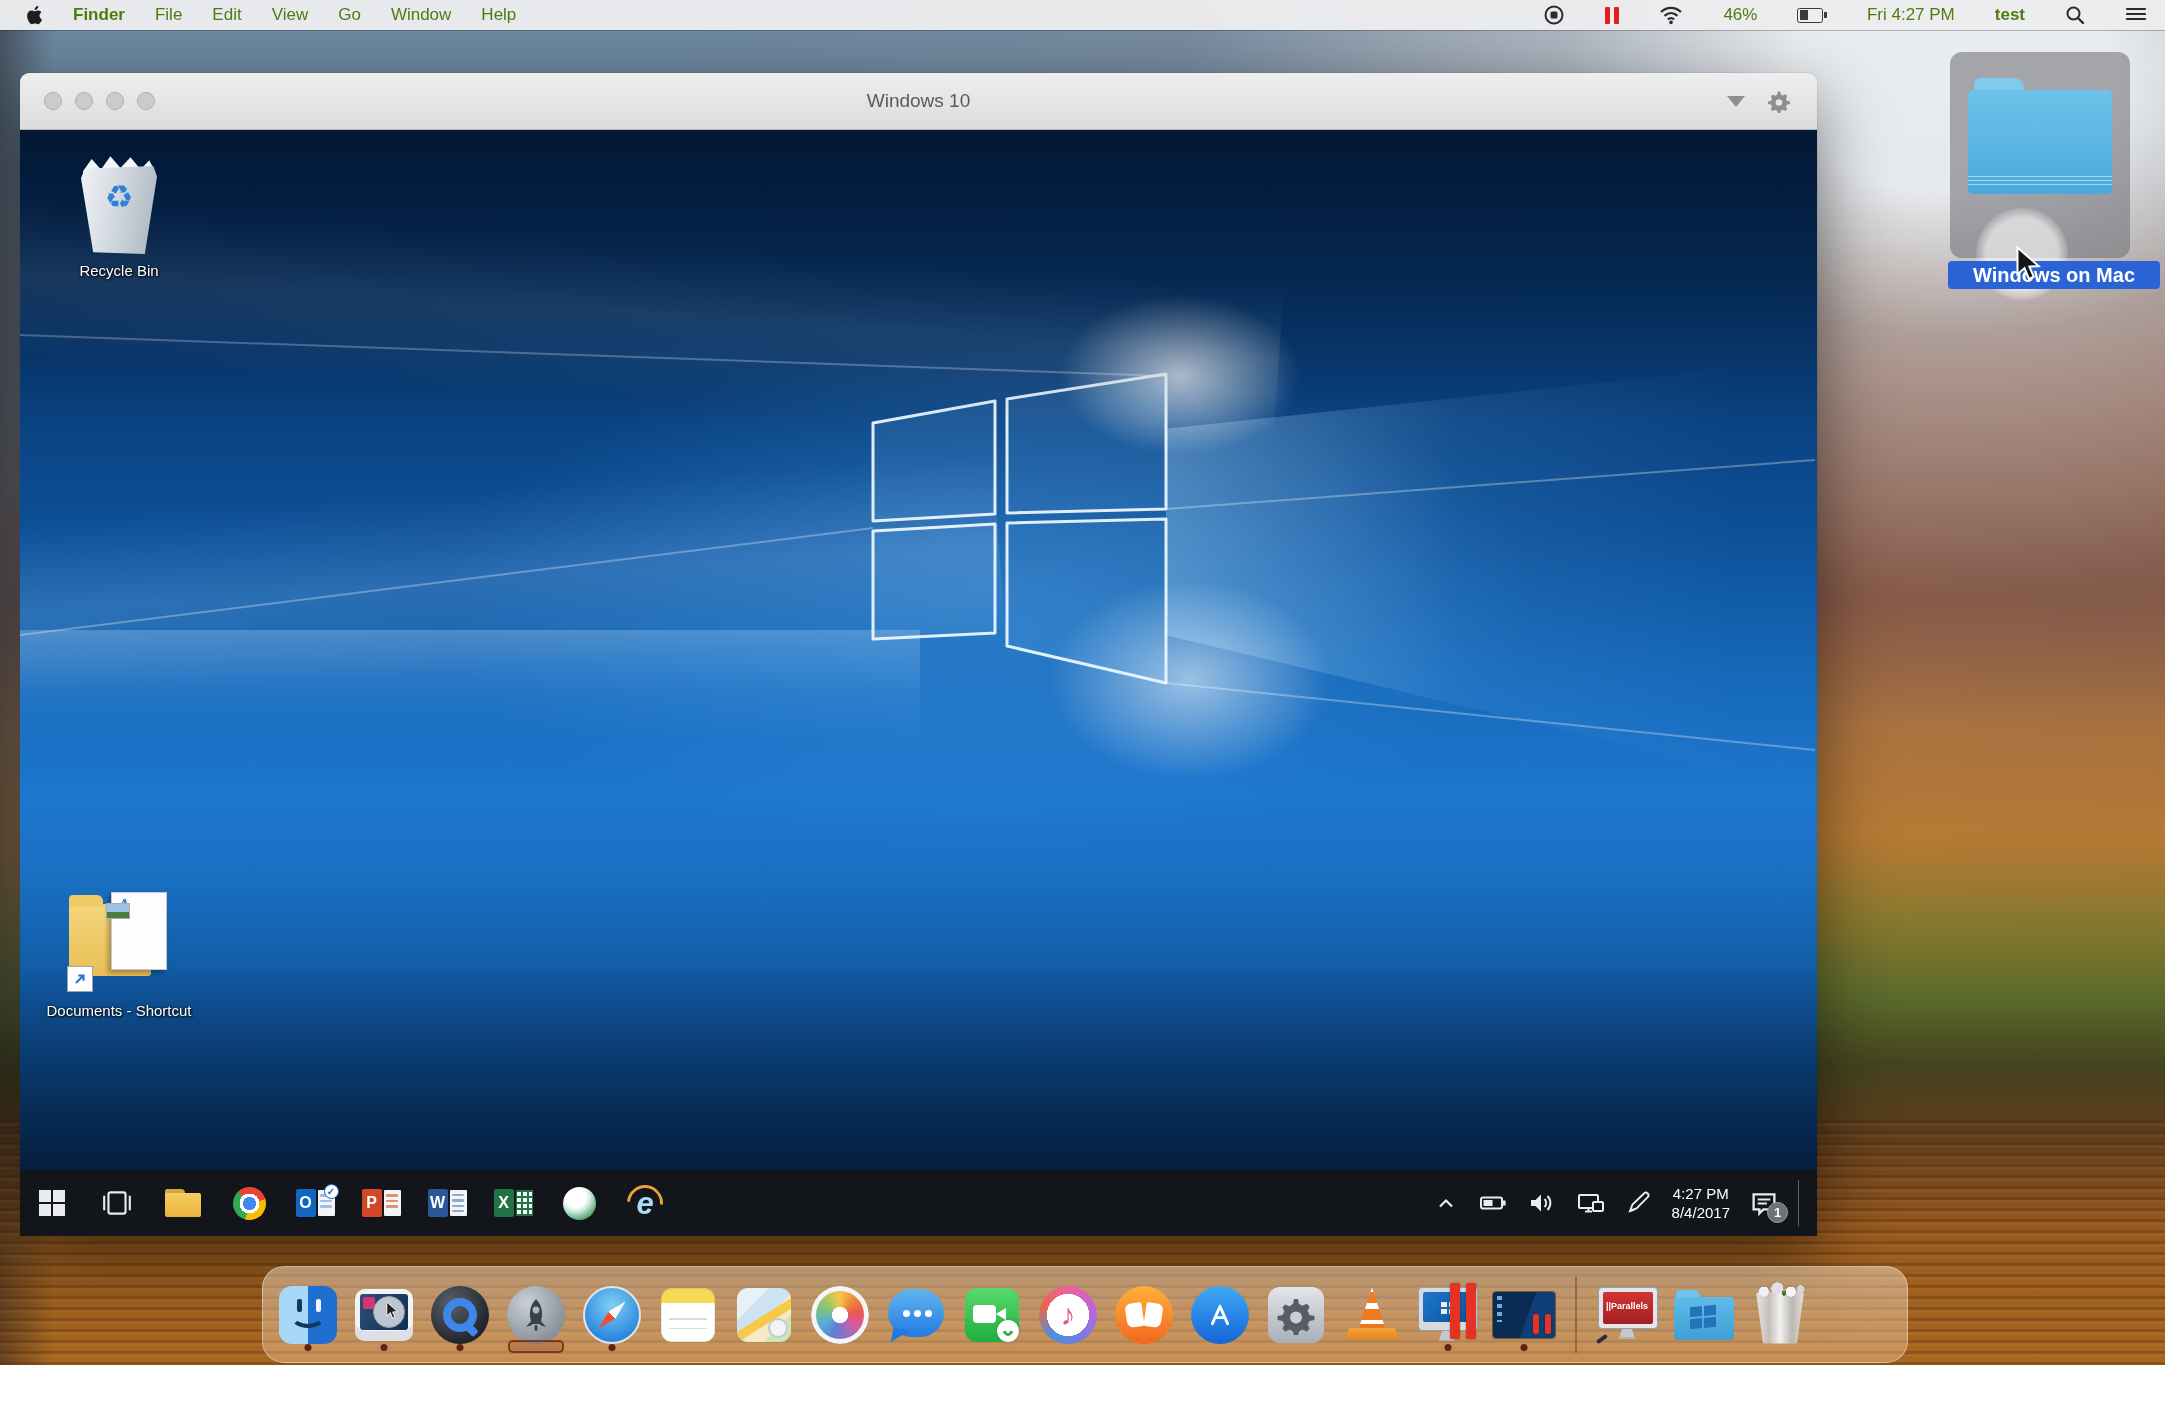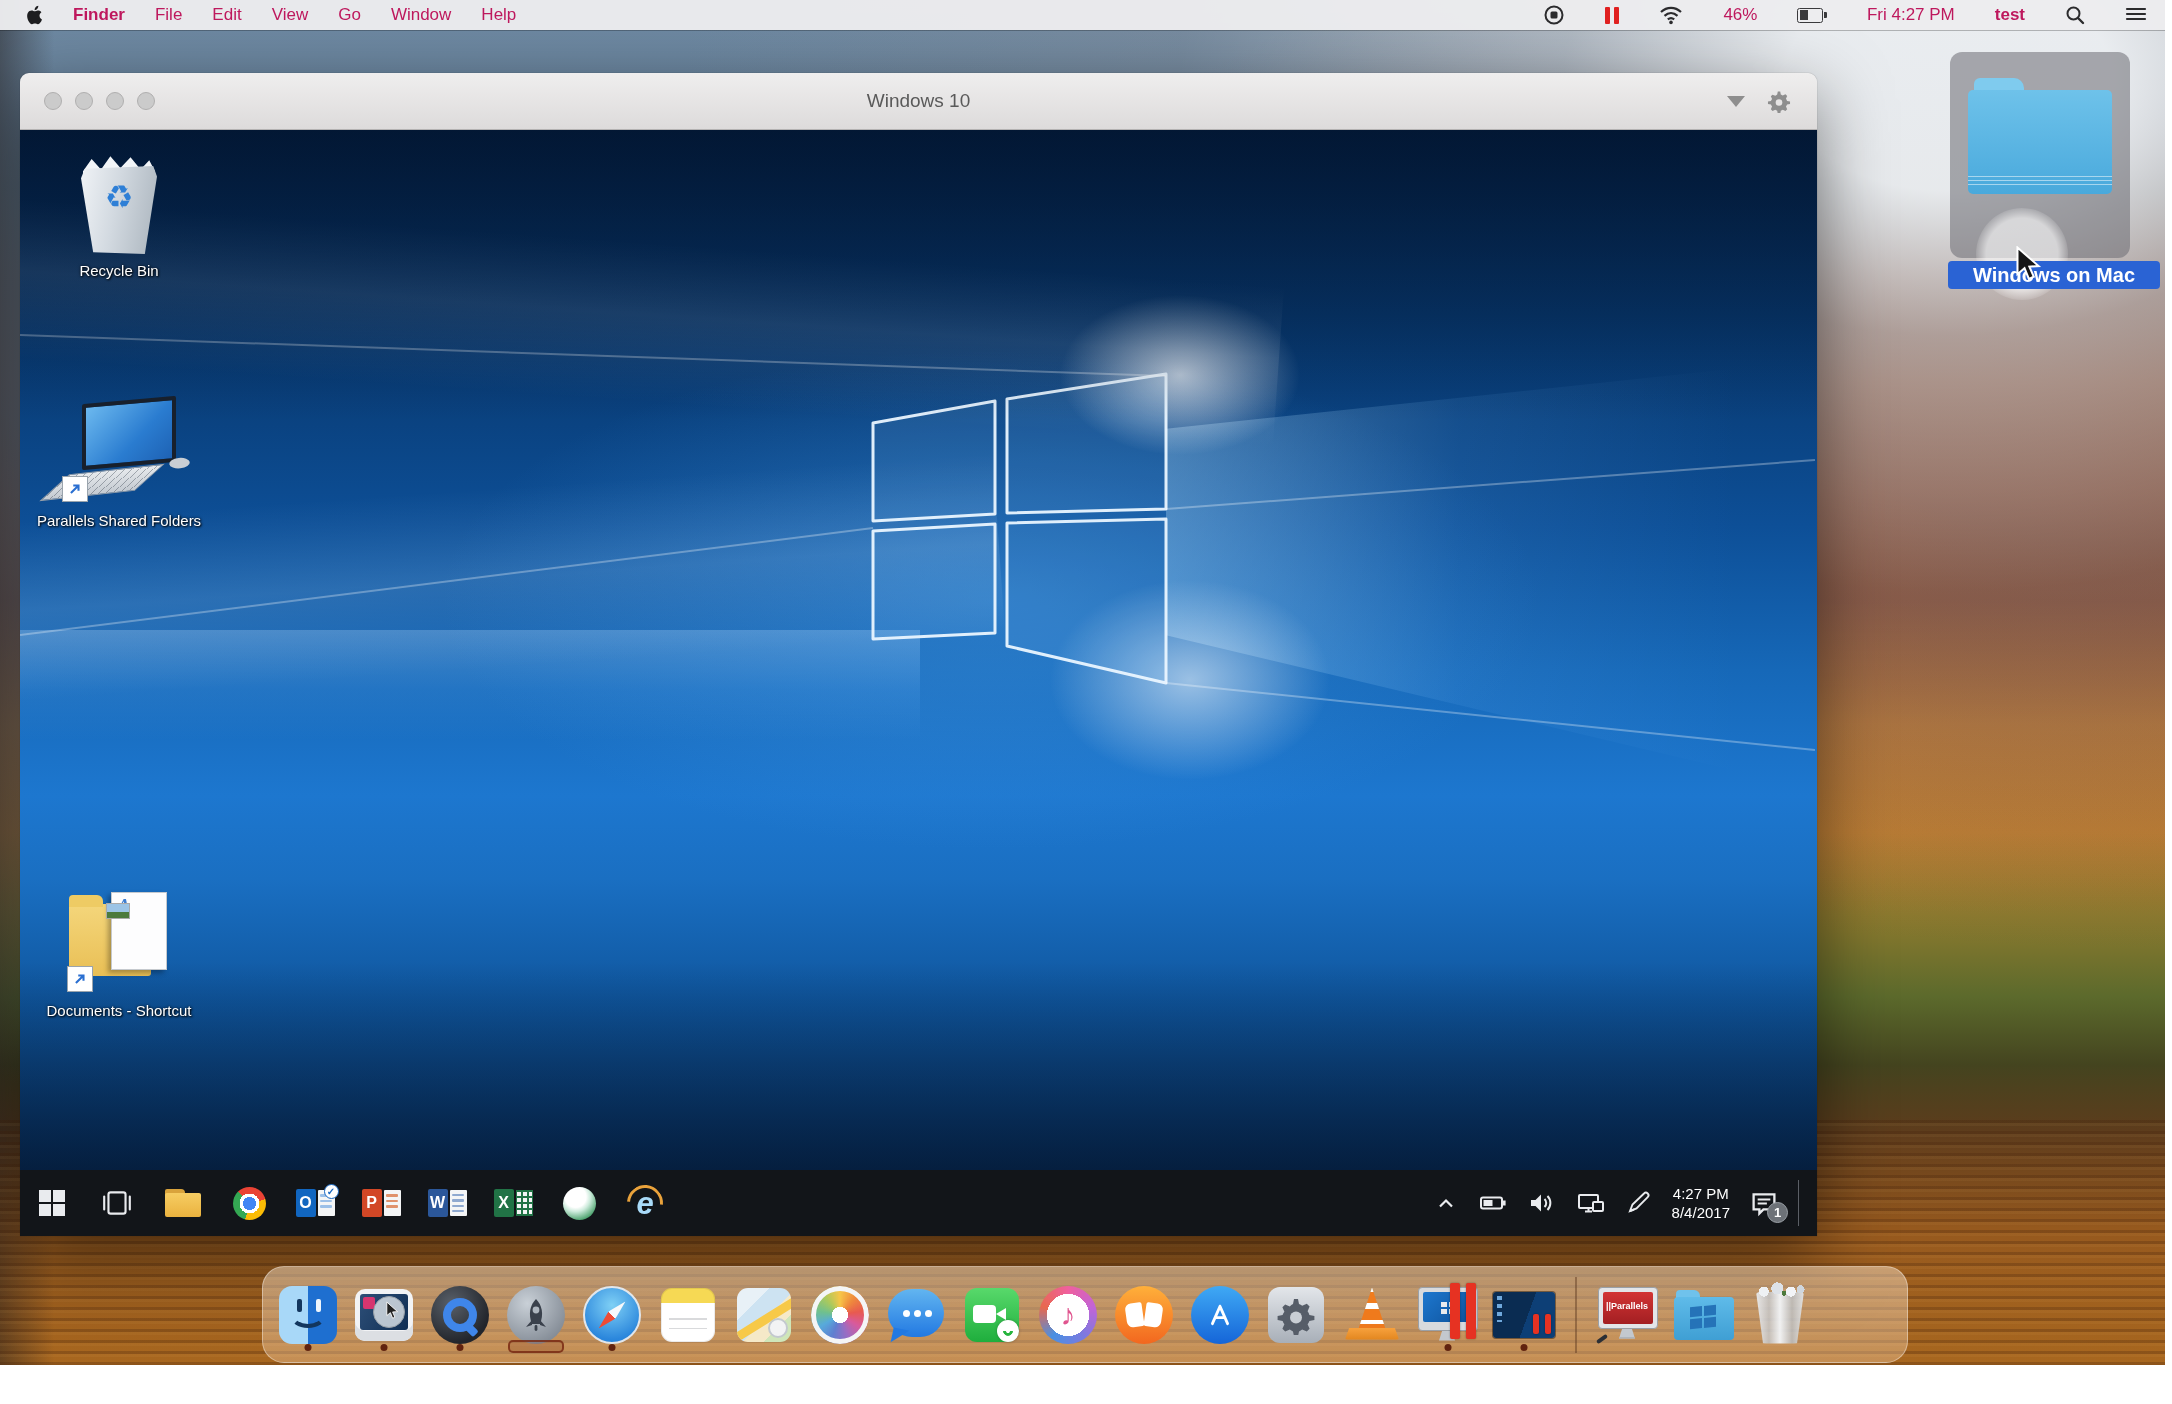--- a/index.html
+++ b/index.html
@@ -12,21 +12,21 @@
   .wall::before{content:"";position:absolute;inset:0;
     background:radial-gradient(ellipse at 90% 6%,rgba(238,241,244,.95) 0 6%,rgba(205,210,216,.6) 14%,rgba(150,150,155,.25) 28%,transparent 46%),
                radial-gradient(ellipse at 99% 30%,rgba(80,70,75,.5) 0 10%,transparent 40%),
                radial-gradient(ellipse at 25% 5%,rgba(100,130,158,.85) 0 30%,transparent 60%);}
   .wall::after{content:"";position:absolute;inset:0;background:linear-gradient(90deg,rgba(35,30,30,.5) 0,transparent 2.5%);}
   .ripples{position:absolute;left:0;right:0;top:1120px;height:245px;
     background:repeating-linear-gradient(180deg,rgba(70,35,12,.28) 0 3px,rgba(255,200,120,.06) 3px 6px,transparent 6px 11px);}
 
   
   .menubar{position:absolute;left:0;top:0;right:0;height:30px;background:rgba(236,236,238,.97);
-    display:flex;align-items:center;padding:0 18px 0 24px;font-size:17px;color:#be185d;z-index:50;box-shadow:0 1px 0 rgba(0,0,0,.25);}
+    display:flex;align-items:center;padding:0 18px 0 24px;font-size:17px;color:#4d7c0f;z-index:50;box-shadow:0 1px 0 rgba(0,0,0,.25);}
   .mb-left{display:flex;align-items:center;gap:30px;}
   .mb-item{white-space:nowrap;}
   .mb-app{font-weight:bold;}
   .mb-right{margin-left:auto;display:flex;align-items:center;gap:40px;}
   .pausebars{display:flex;gap:4px;}
   .pausebars i{display:block;width:5px;height:17px;background:#e02020;border-radius:1px;}
   .batt{display:flex;align-items:center;}
   .batt .shell{width:24px;height:13px;border:1.5px solid #3a3a3c;border-radius:2.5px;position:relative;}
   .batt .shell i{position:absolute;left:1.5px;top:1.5px;bottom:1.5px;width:8px;background:#3a3a3c;}
   .batt .nub{width:2.5px;height:6px;background:#3a3a3c;border-radius:0 1px 1px 0;margin-left:1px;}
@@ -364,34 +364,20 @@
       <div class="dicon" style="top:16px;">
         <div class="art">
             <div class="rb">
               <span class="rb-top"></span>
               <span class="rb-body"></span>
               <span class="rb-glyph">♻</span>
             </div>
           </div>
         <div>Recycle Bin</div>
       </div>
-      <div class="dicon" style="top:266px;">
-        <div class="art">
-            <div class="pc">
-              <span class="pc-scr"></span>
-              <span class="pc-kbd"></span>
-          <span class="sc-badge">
-                <svg width="14" height="14" viewBox="0 0 12 12">
-                  <path d="M2.5 9.5 L9 3 M4.5 3 H9 V7.5" stroke="#2a6fd1" stroke-width="1.8" fill="none"></path>
-                </svg>
-              </span>
-        </div>
-          </div>
-        <div>Parallels Shared Folders</div>
-      </div>
       <div class="dicon" style="top:756px;">
         <div class="art">
             <div class="docs">
           <span class="docs-folder"></span>
           <span class="docs-page"><span class="docs-a">A</span><span class="docs-hr"></span><span class="docs-lines"><span class="docs-img"></span></span></span>
           <span class="sc-badge">
                 <svg width="14" height="14" viewBox="0 0 12 12">
                   <path d="M2.5 9.5 L9 3 M4.5 3 H9 V7.5" stroke="#2a6fd1" stroke-width="1.8" fill="none"></path>
                 </svg>
               </span>

